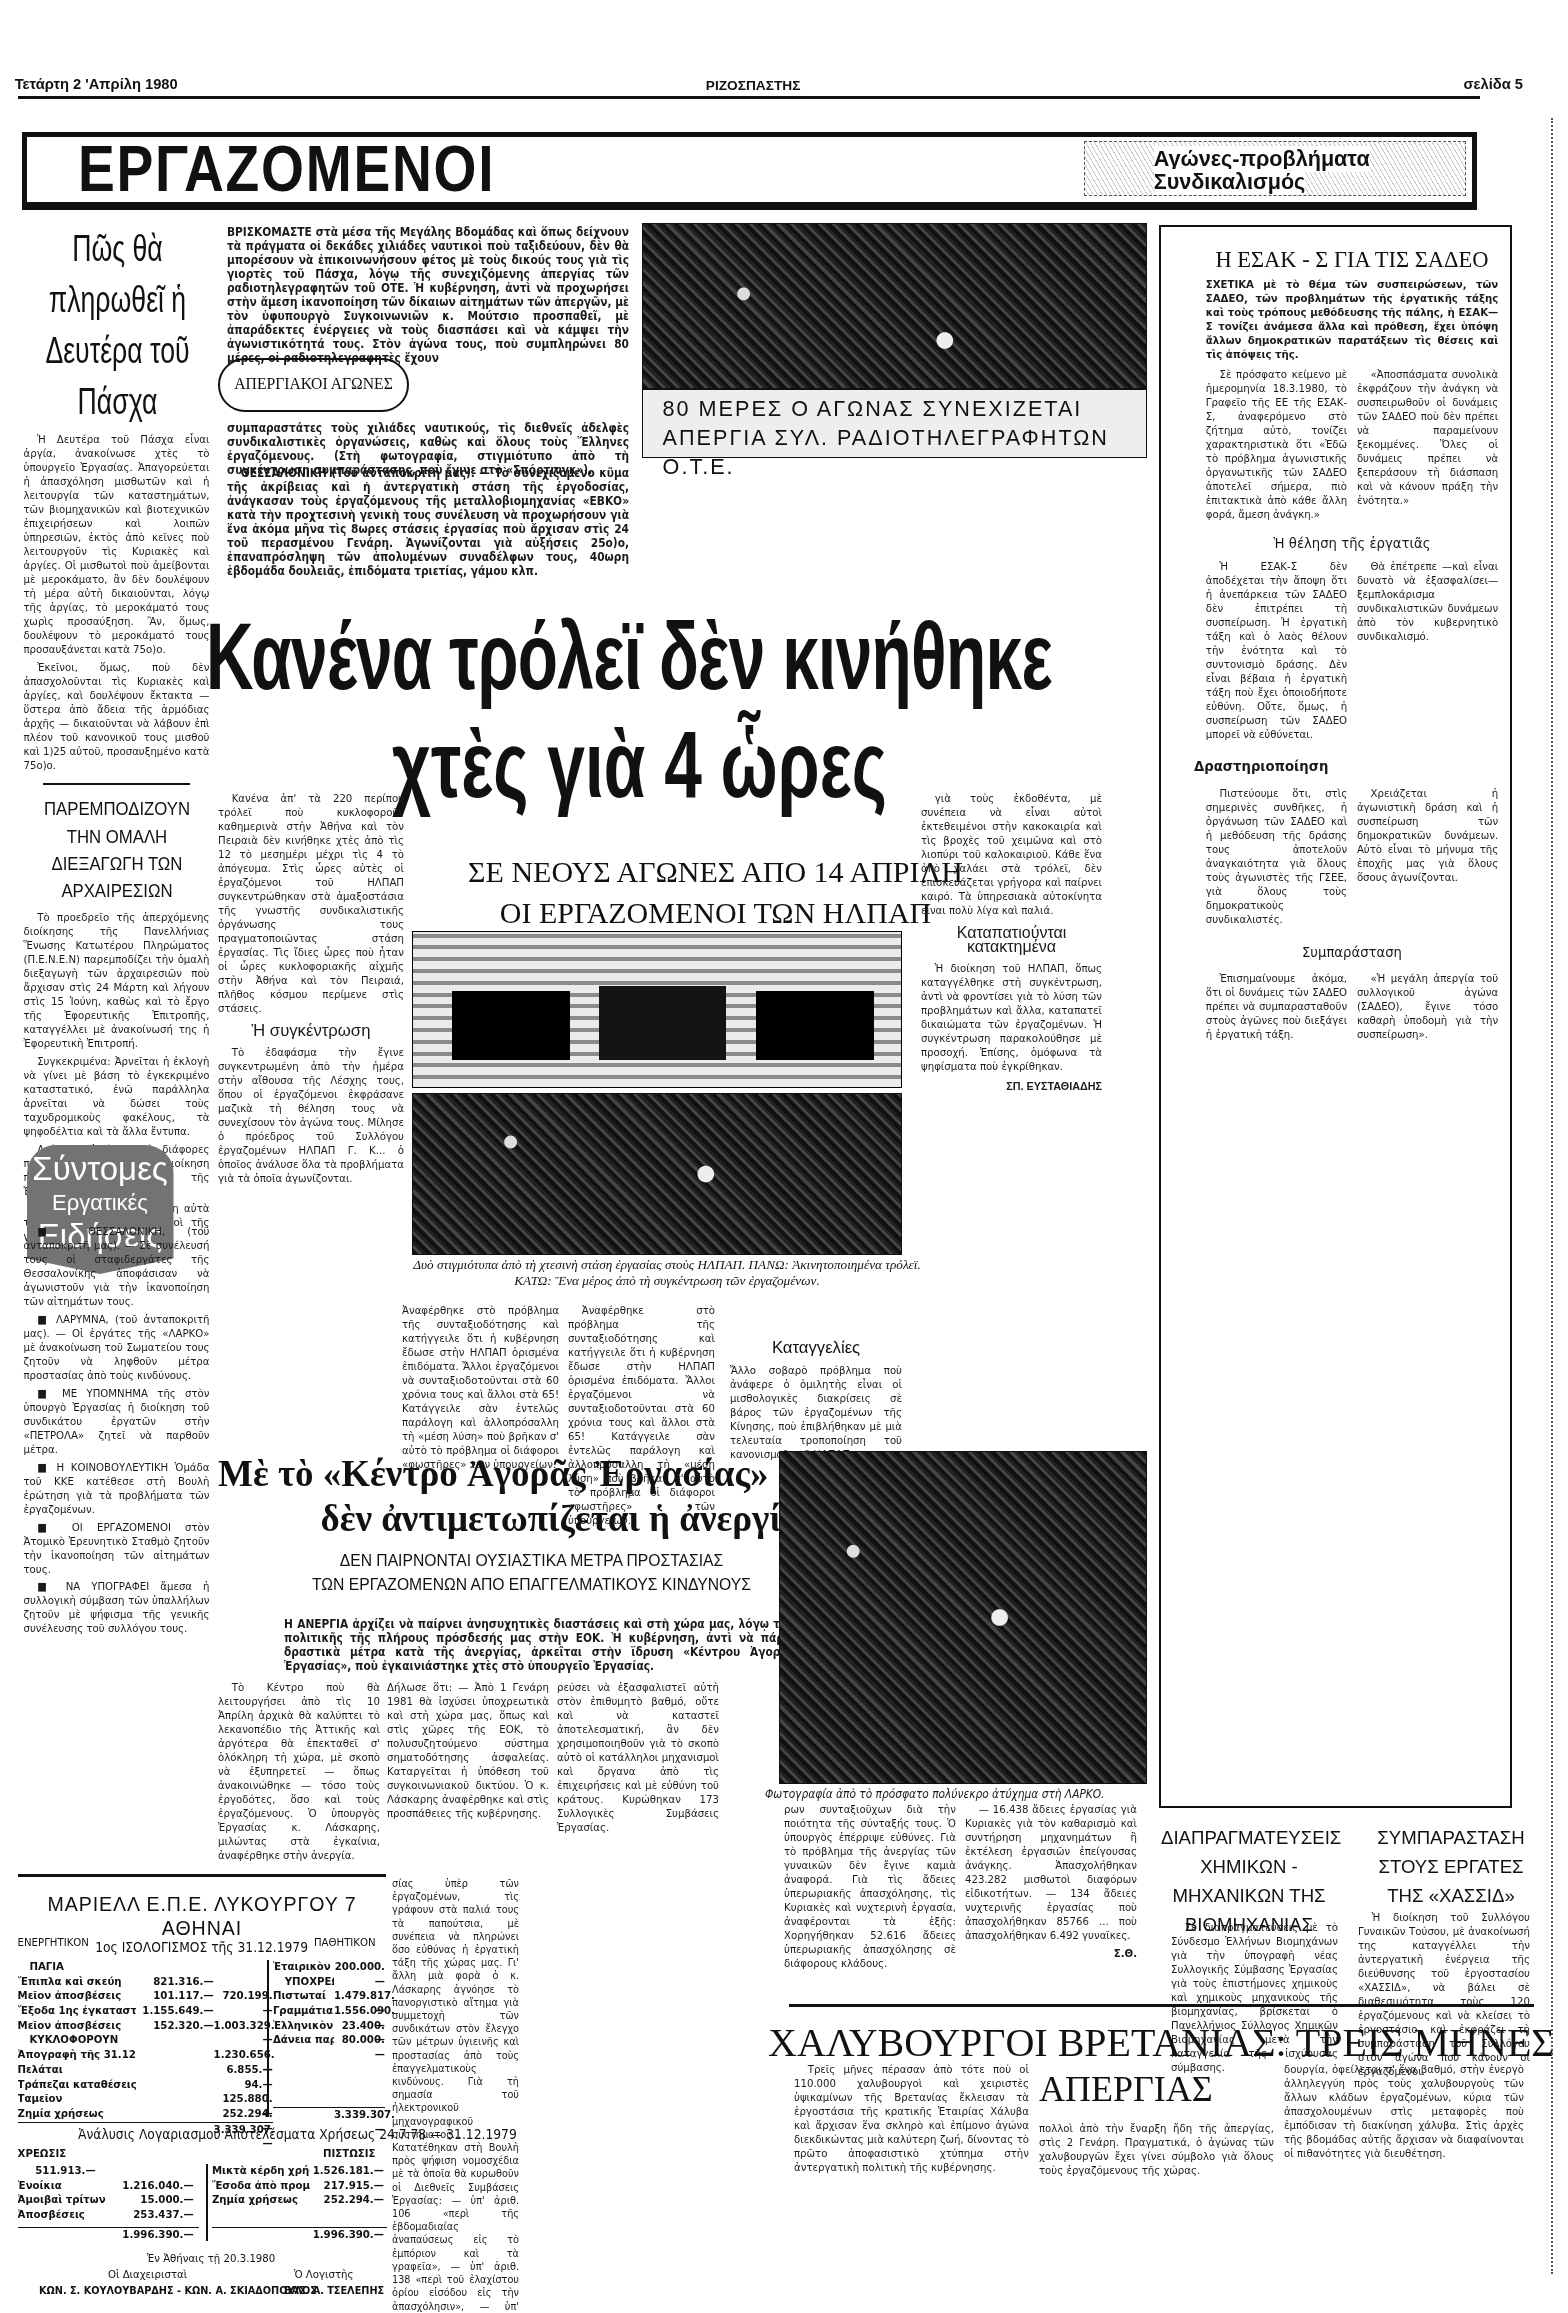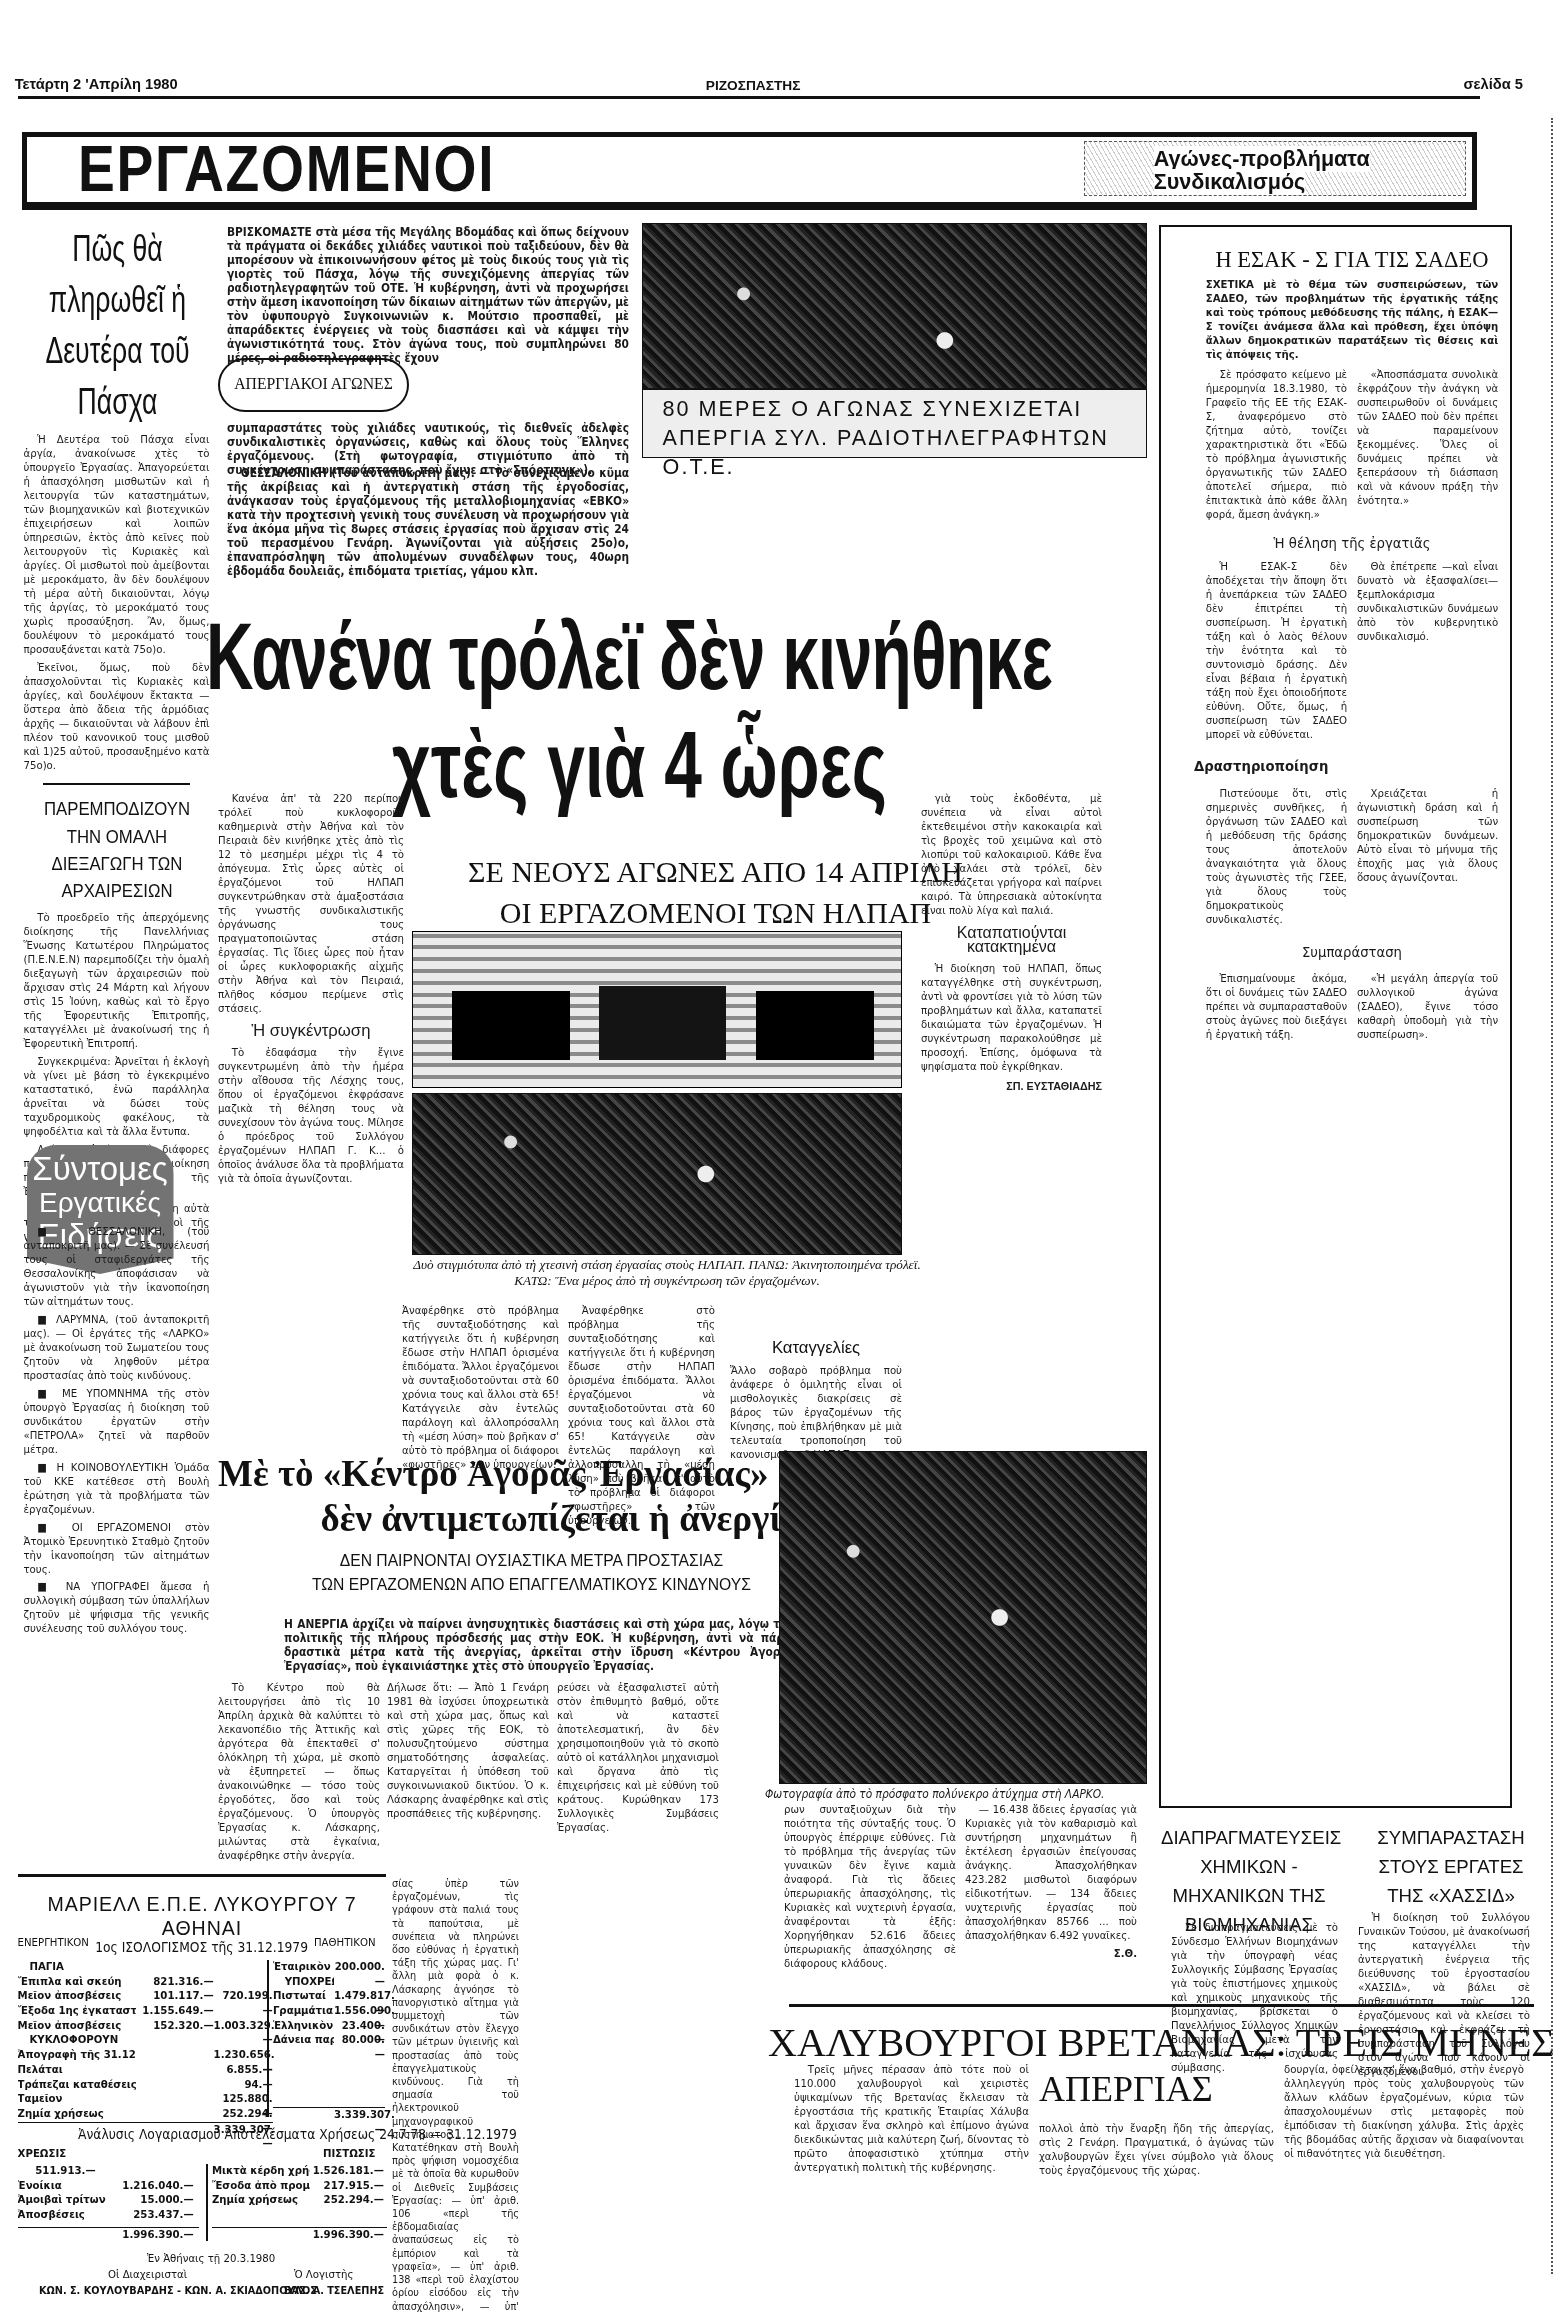--- a/index.html
+++ b/index.html
@@ -50,21 +50,21 @@
   <div class="txt" style="margin-top:5.9px;">
     <p>Τὸ προεδρεῖο τῆς ἀπερχόμενης διοίκησης τῆς Πανελλήνιας Ἕνωσης Κατωτέρου Πληρώματος (Π.Ε.Ν.Ε.Ν) παρεμποδίζει τὴν ὁμαλὴ διεξαγωγὴ τῶν ἀρχαιρεσιῶν ποὺ ἄρχισαν στὶς 24 Μάρτη καὶ λήγουν στὶς 15 Ἰούνη, καθὼς καὶ τὸ ἔργο τῆς Ἐφορευτικῆς Ἐπιτροπῆς, καταγγέλλει μὲ ἀνακοίνωσή της ἡ Ἐφορευτικὴ Ἐπιτροπή.</p>
     <p>Συγκεκριμένα: Ἀρνεῖται ἡ ἐκλογὴ νὰ γίνει μὲ βάση τὸ ἐγκεκριμένο καταστατικό, ἐνῶ παράλληλα ἀρνεῖται νὰ δώσει τοὺς ταχυδρομικοὺς φακέλους, τὰ ψηφοδέλτια καὶ τὰ ἄλλα ἔντυπα.</p>
     <p>Δεύτερο: Ἐπίσης, μὲ διάφορες προφάσεις, ἡ ἀπερχόμενη διοίκηση παρεμβαίνει στὸ ἔργο τῆς Ἐφορευτικῆς Ἐπιτροπῆς.</p>
     <p>Ἂς σημειωθεῖ ὅτι τὰ μέλη αὐτὰ τοῦ προεδρείου εἶναι ὀπαδοὶ τῆς νέας διοίκησης.</p>
   </div>
 </div>
 
 <div class="abs" style="left:26.5px;top:1145px;width:147px;height:129px;background:#737373;border-radius:29px 29px 0 0;clip-path:polygon(0 0,100% 0,100% 88%,50% 100%,0 88%);">
   <div style="color:#fff;font-family:'Liberation Sans',sans-serif;font-size:33px;line-height:35px;text-align:center;margin-top:5.9px;">Σύντομες</div>
-  <div style="color:#fff;font-family:'Liberation Sans',sans-serif;font-size:28px;line-height:33px;text-align:center;">Εργατικές</div>
+  <div style="color:#fff;font-family:'Liberation Sans',sans-serif;font-size:22px;line-height:33px;text-align:center;">Εργατικές</div>
   <div style="color:#fff;font-family:'Liberation Sans',sans-serif;font-size:33px;line-height:33px;text-align:center;">Ειδήσεις</div>
 </div>
 
 <div class="abs txt" style="left:23.5px;top:1225px;width:186px;">
   <p>■ <span>ΘΕΣΣΑΛΟΝΙΚΗ, (τοῦ ἀνταποκριτῆ μας). — Σὲ συνέλευσή τους οἱ σταφιδεργάτες τῆς Θεσσαλονίκης ἀποφάσισαν νὰ ἀγωνιστοῦν γιὰ τὴν ἱκανοποίηση τῶν αἰτημάτων τους.</span></p>
   <p>■ <span>ΛΑΡΥΜΝΑ, (τοῦ ἀνταποκριτῆ μας). — Οἱ ἐργάτες τῆς «ΛΑΡΚΟ» μὲ ἀνακοίνωση τοῦ Σωματείου τους ζητοῦν νὰ ληφθοῦν μέτρα προστασίας ἀπὸ τοὺς κινδύνους.</span></p>
   <p>■ <span>ΜΕ ΥΠΟΜΝΗΜΑ τῆς στὸν ὑπουργὸ Ἐργασίας ἡ διοίκηση τοῦ συνδικάτου ἐργατῶν στὴν «ΠΕΤΡΟΛΑ» ζητεῖ νὰ παρθοῦν μέτρα.</span></p>
   <p>■ <span>Η ΚΟΙΝΟΒΟΥΛΕΥΤΙΚΗ Ὁμάδα τοῦ ΚΚΕ κατέθεσε στὴ Βουλὴ ἐρώτηση γιὰ τὰ προβλήματα τῶν ἐργαζομένων.</span></p>
   <p>■ <span>ΟΙ ΕΡΓΑΖΟΜΕΝΟΙ στὸν Ἀτομικὸ Ἐρευνητικὸ Σταθμὸ ζητοῦν τὴν ἱκανοποίηση τῶν αἰτημάτων τους.</span></p>
   <p>■ <span>ΝΑ ΥΠΟΓΡΑΦΕΙ ἄμεσα ἡ συλλογικὴ σύμβαση τῶν ὑπαλλήλων ζητοῦν μὲ ψήφισμα τῆς γενικῆς συνέλευσης τοῦ συλλόγου τους.</span></p>

